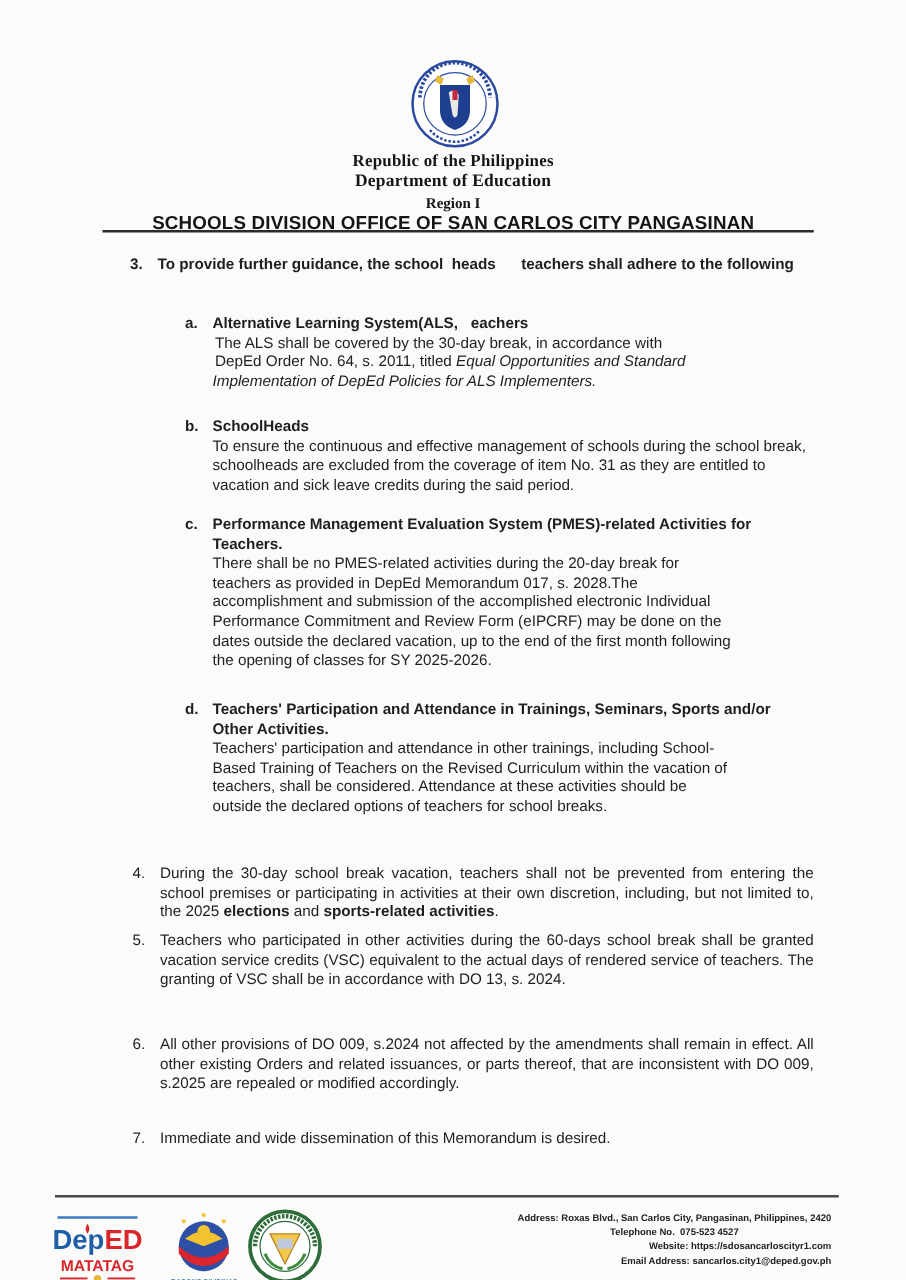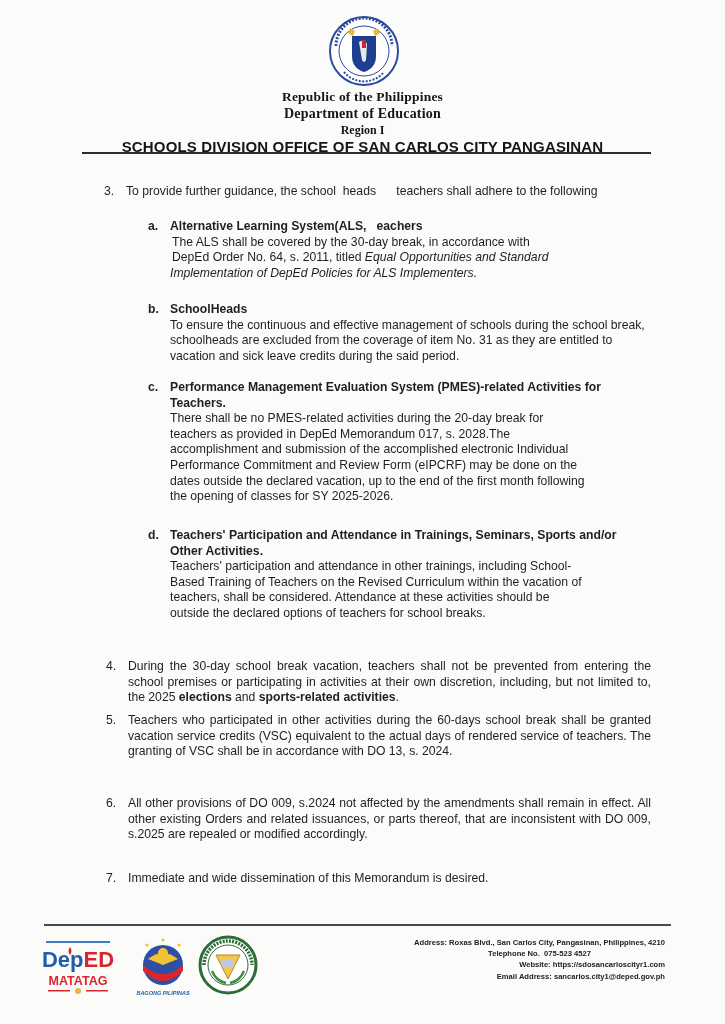--- a/index.html
+++ b/index.html
@@ -1,32 +1,32 @@
 <!DOCTYPE html>
 <html><head>
 <meta charset="utf-8">
 <style>
   html, body { margin: 0; padding: 0; }
   body {
     width: 725px; height: 1024px; background: #fbfbfa; position: relative; overflow: hidden;
     font-family: "Liberation Sans", sans-serif; color: #1f1f1f;
   }
-  .abs { position: absolute; }
+  .abs { position: absolute; margin-top: 32px; }
   .seal { left: 322px; top: 14px; width: 84px; height: 74px; }
   .hdr { left: 0; width: 725px; text-align: center; font-family: "Liberation Serif", serif; font-weight: bold; color: #151515; }
   .hdr1 { top: 89px; font-size: 13.5px; letter-spacing: 0.2px; }
   .hdr2 { top: 106px; font-size: 14px; letter-spacing: 0.2px; }
   .hdr3 { top: 123px; font-size: 12px; }
   .hdr4 { top: 138px; font-size: 15px; font-family: "Liberation Sans", sans-serif; font-weight: bold; letter-spacing: 0.15px; }
   .rule-top { left: 82px; width: 569px; top: 152px; height: 2px; background: #2b2b2b; }
   .rule-bot { left: 44px; width: 627px; top: 924px; height: 2px; background: #4a4a4a; }
 
   .item { font-size: 12.2px; line-height: 15.6px; }
   .num { display: inline-block; width: 22px; }
-  .item3 { left: 104px; top: 184px; }
+  .item3 { left: 104px; top: 172px; font-weight: bold; }
   .sub { left: 170px; width: 480px; font-size: 12.2px; line-height: 15.6px; }
   .sub .lbl { position: absolute; left: -22px; top: 0; font-weight: bold; }
   .sub .title { font-weight: bold; }
   .sub .body { text-align: left; }
   .just { text-align: justify; }
   .suba { top: 219px; }
   .subb { top: 302px; width: 478px; }
   .subc { top: 380px; }
   .subd { top: 528px; }
   .para { left: 106px; width: 545px; font-size: 12.2px; line-height: 15.6px; }
@@ -164,17 +164,17 @@
     <circle cx="30" cy="30" r="20" fill="#ffffff" stroke="#2e6d3a" stroke-width="1"></circle>
     <path d="M18 20 L42 20 L30 44 Z" fill="#f1c84a" stroke="#b7862a" stroke-width="1"></path>
     <rect x="24" y="24" width="12" height="8" fill="#c0c8e0"></rect>
     <path d="M14 36 Q18 46 28 48" fill="none" stroke="#3e8a3e" stroke-width="2.5"></path>
     <path d="M46 36 Q42 46 32 48" fill="none" stroke="#3e8a3e" stroke-width="2.5"></path>
     <path d="M6 30 A24 24 0 0 1 54 30" fill="none" stroke="#2e6d3a" stroke-width="3.5" stroke-dasharray="2 1.2"></path>
   </svg>
 </div>
 
 <div class="abs addr">
-  <div>Address: Roxas Blvd., San Carlos City, Pangasinan, Philippines, 4210</div>
+  <div>Address: Roxas Blvd., San Carlos City, Pangasinan, Philippines, 2420</div>
   <div style="white-space:pre;text-align:center;">Telephone No.  075-523 4527</div>
   <div>Website: https://sdosancarloscityr1.com</div>
   <div>Email Address: sancarlos.city1@deped.gov.ph</div>
 </div>
 
 </body></html>

